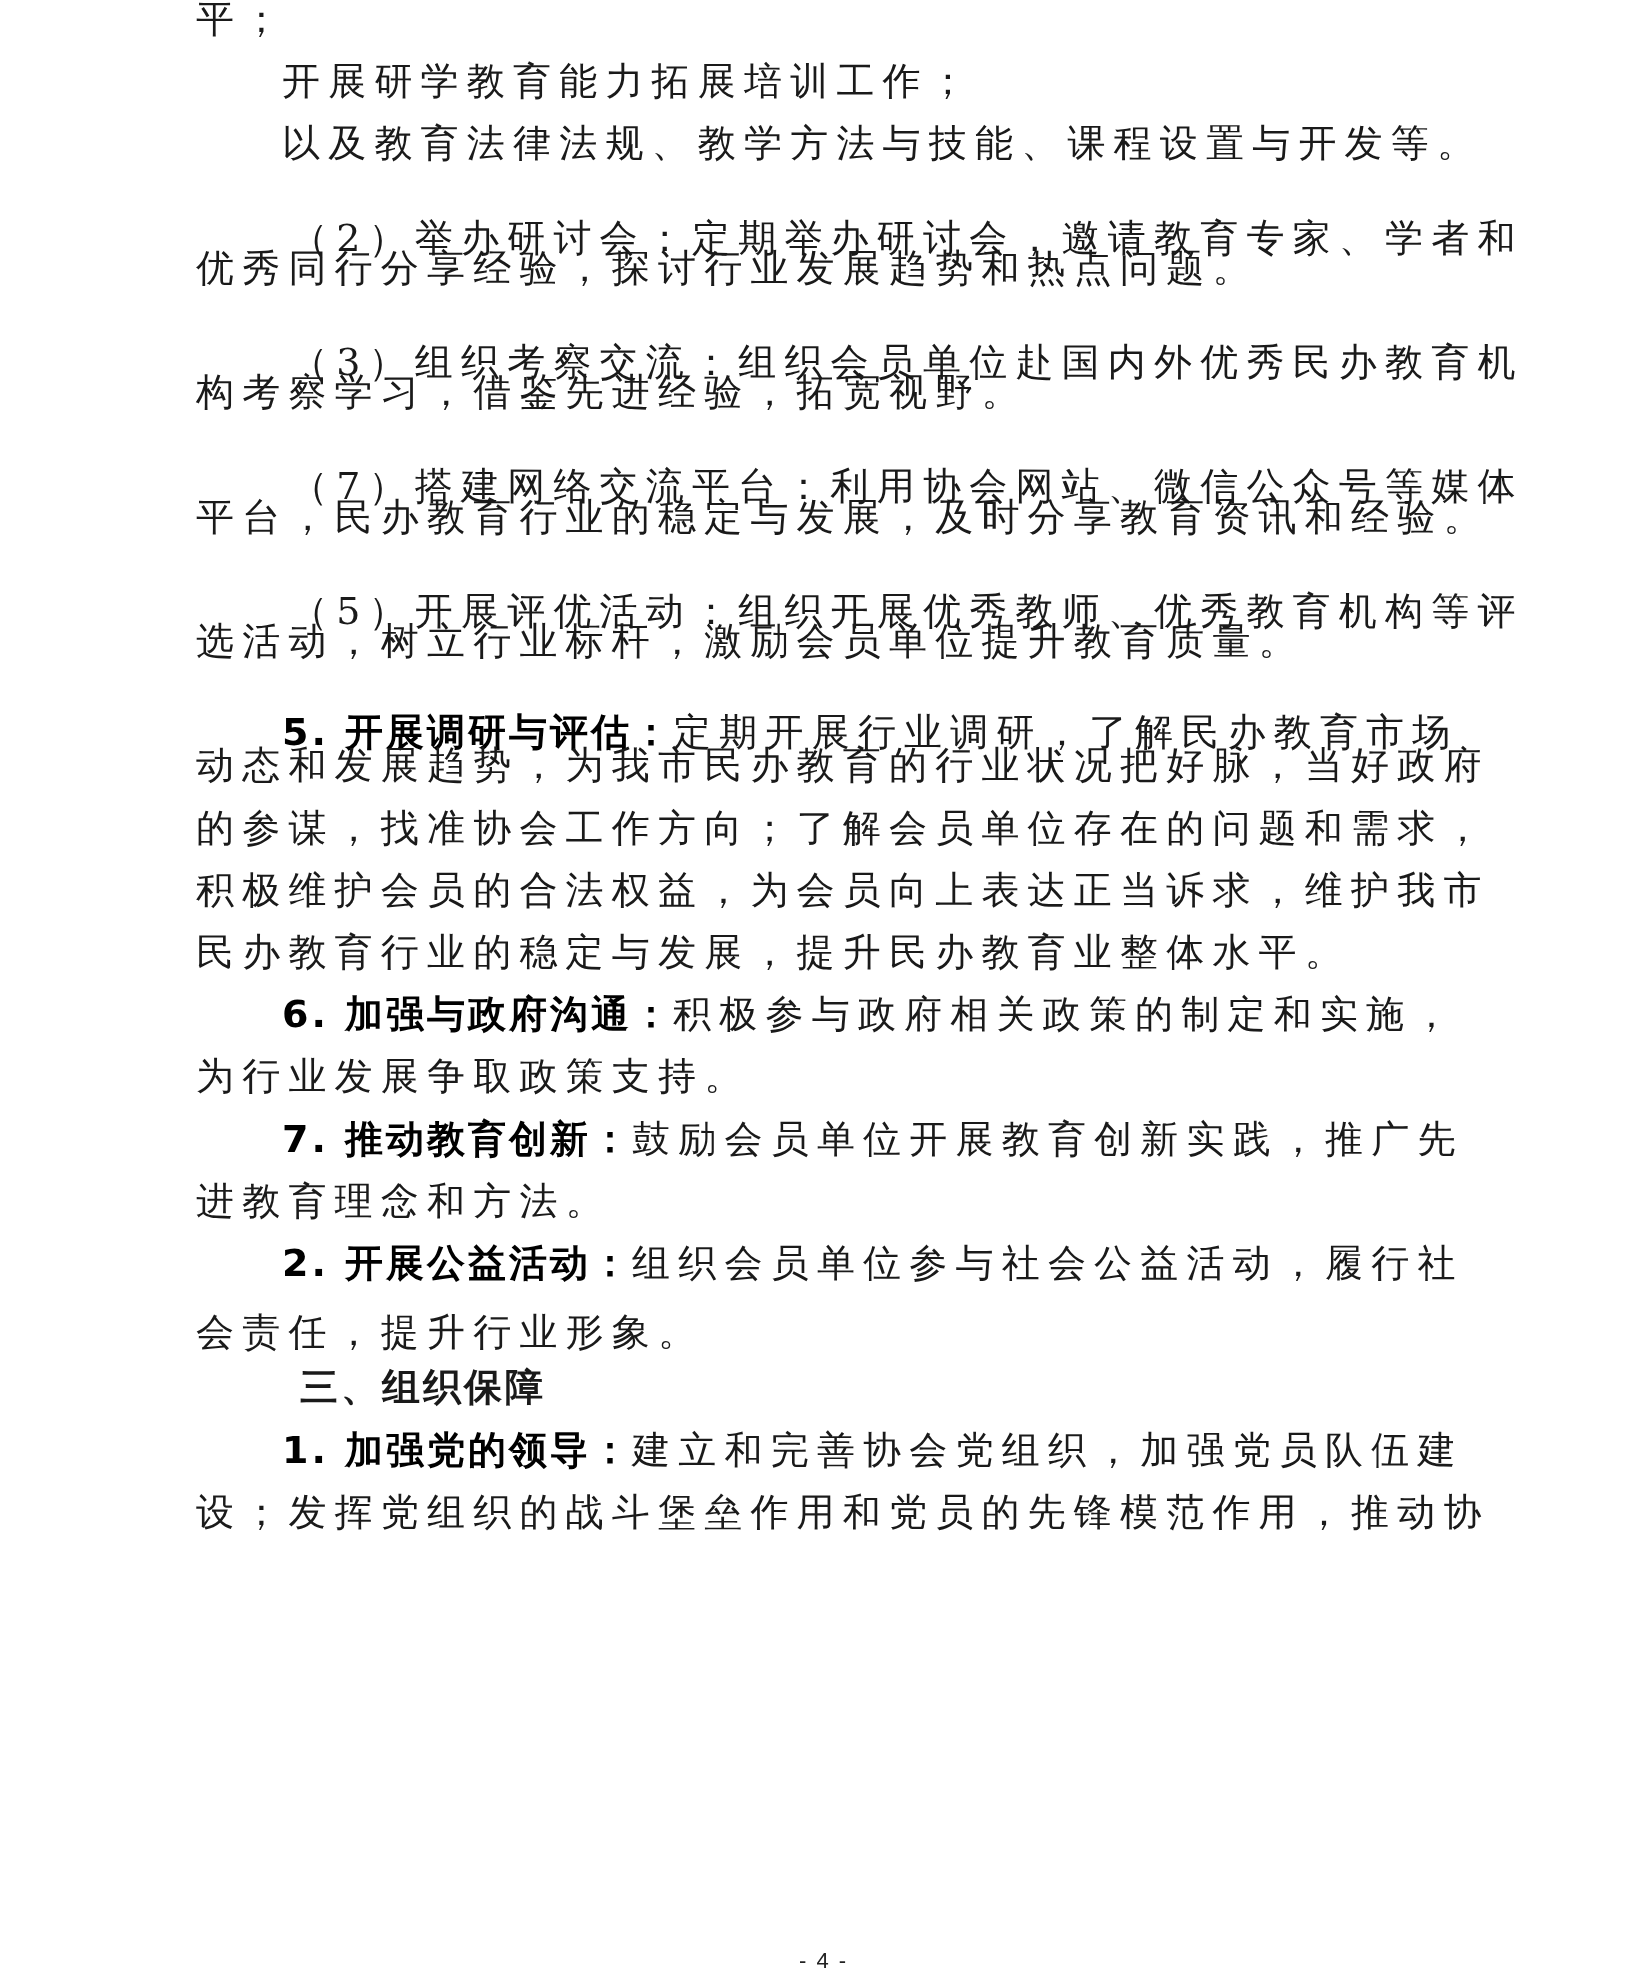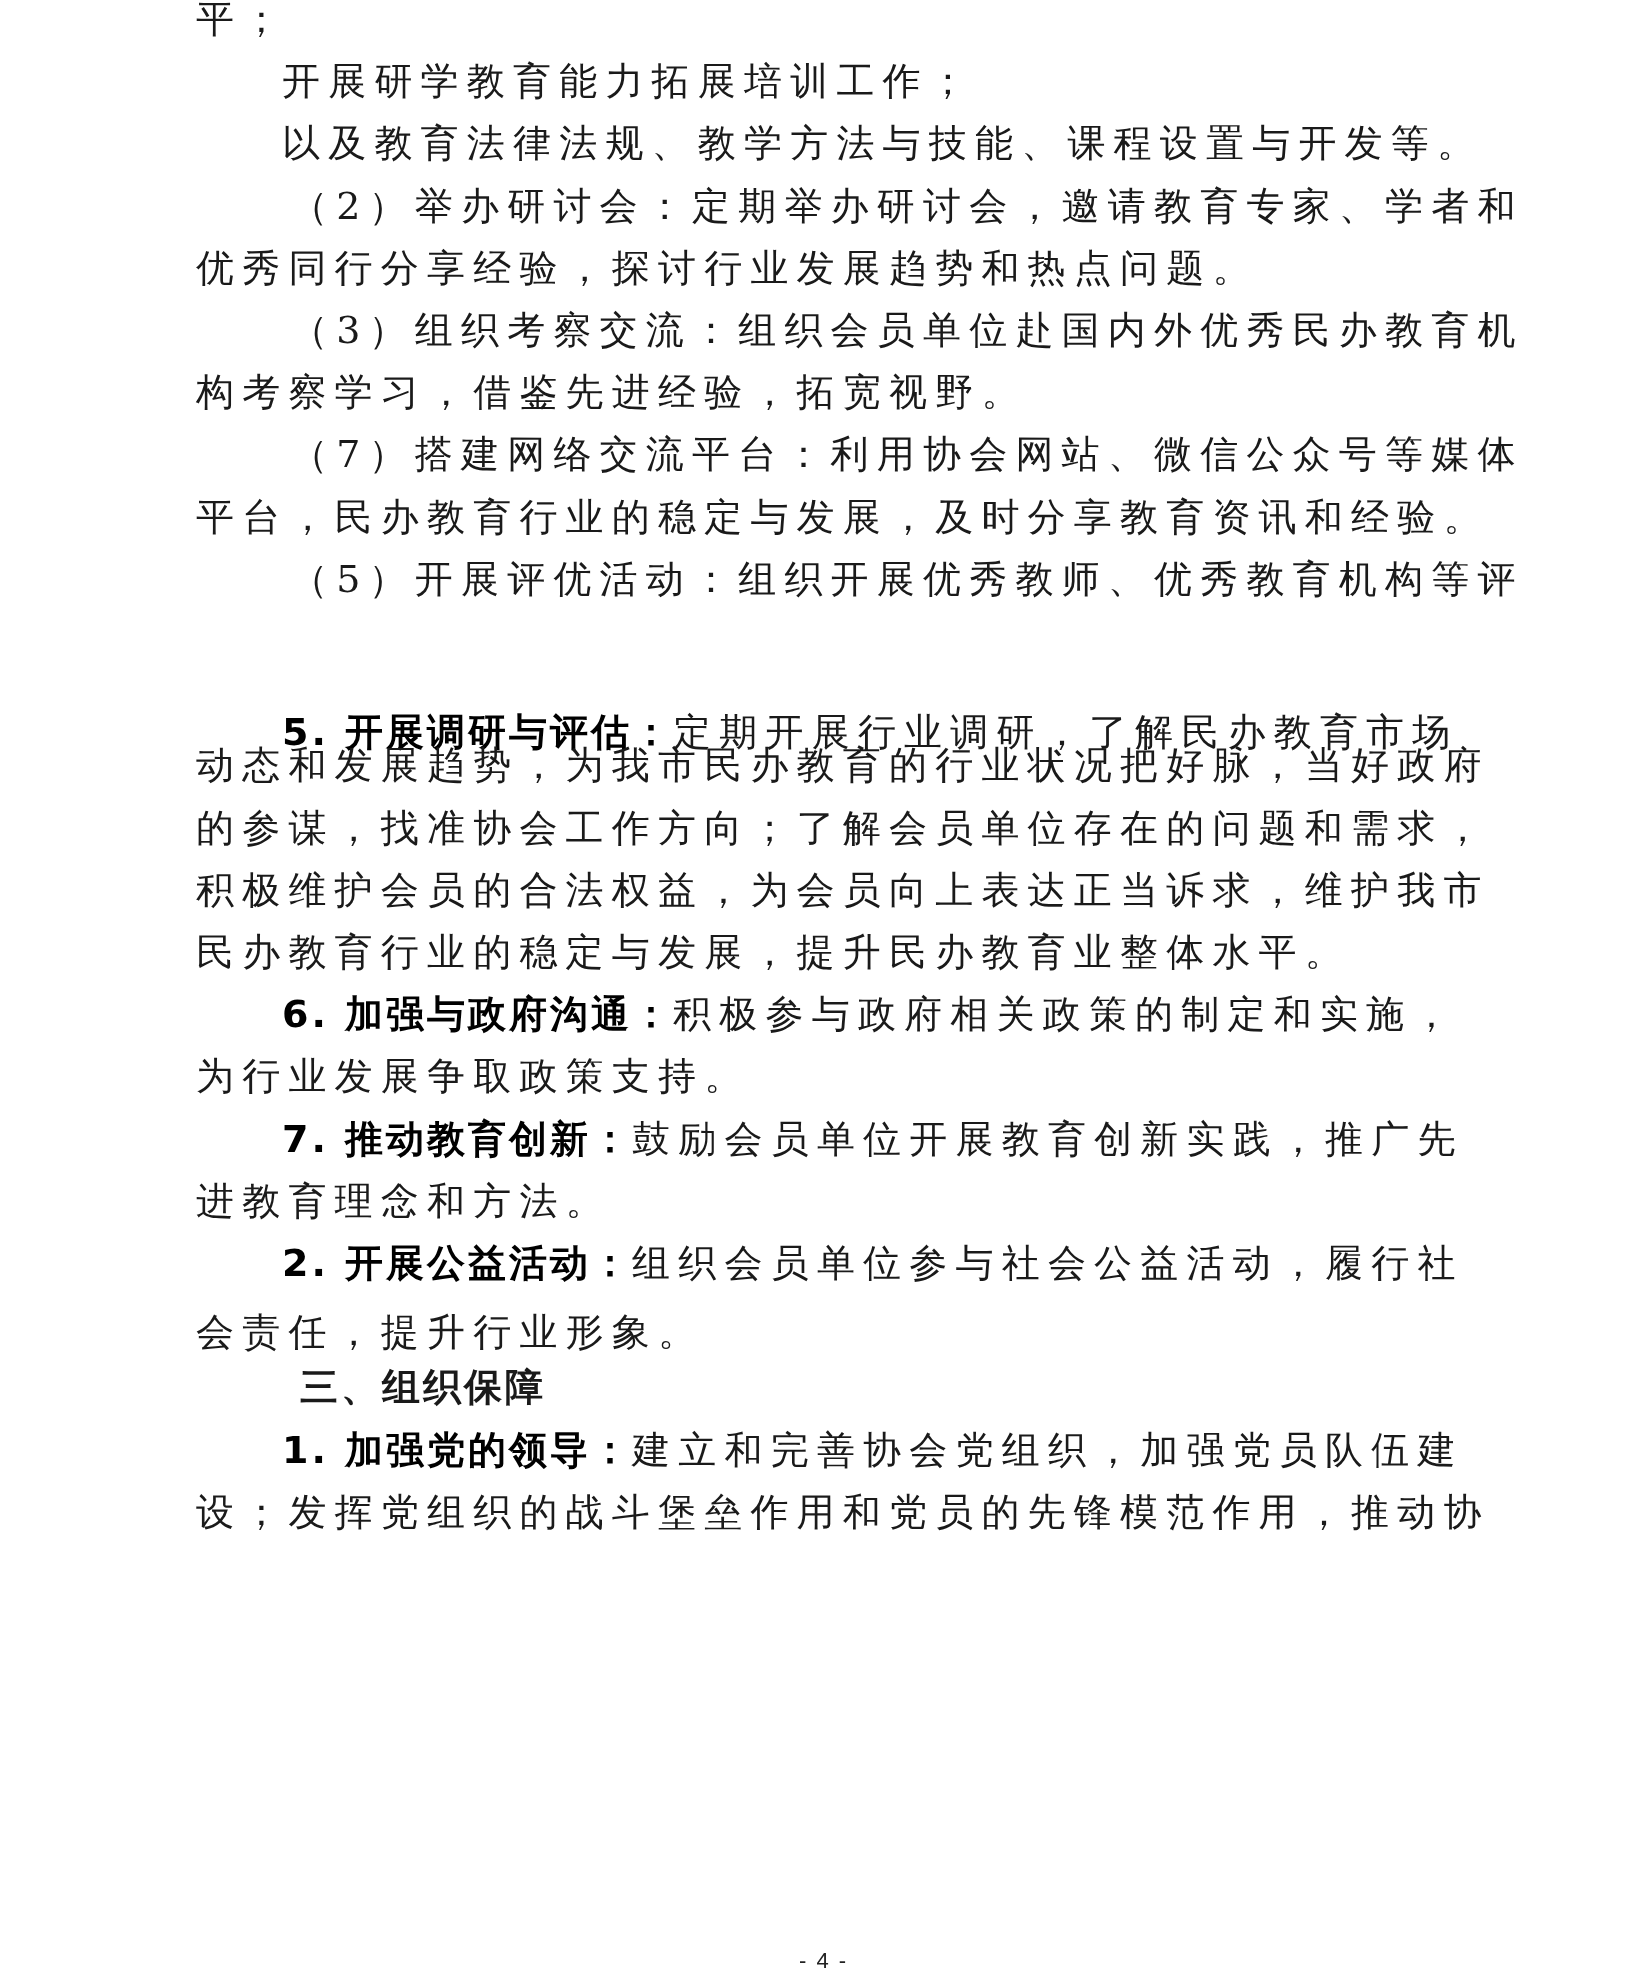--- a/index.html
+++ b/index.html
@@ -11,21 +11,21 @@
       position: absolute;
       left: 196px;
       font-family: "DejaVu Serif", "Liberation Serif", serif;
       font-size: 38px;
       line-height: 46px;
       letter-spacing: 8.2px;
       color: #1a1a1a;
       white-space: nowrap;
     }
     .indent { left: 282px; }
-    .indent-paren { left: 290px; }
+    .indent-paren { left: 290px; margin-top: 32px; }
     .heading { left: 300px; font-family: "DejaVu Sans", "Liberation Sans", sans-serif; font-weight: bold; letter-spacing: 3px; }
     .b { font-family: "DejaVu Sans", "Liberation Sans", sans-serif; font-weight: bold; letter-spacing: 3px; color:#000; }
     .footer {
       position: absolute; left: 0; width: 1647px; top: 1948px; text-align: center;
       font-family: "Liberation Sans", sans-serif; font-size: 22px; color: #222; letter-spacing: 2px;
     }
   </style>
 </head>
 <body>
 
@@ -33,20 +33,21 @@
   <div class="line" style="top:-4px">平；</div>
   <div class="line indent" style="top: 58.2px;">开展研学教育能力拓展培训工作；</div>
   <div class="line indent" style="top: 120.4px;">以及教育法律法规、教学方法与技能、课程设置与开发等。</div>
   <div class="line indent-paren" style="top: 182.6px;">（2）举办研讨会：定期举办研讨会，邀请教育专家、学者和</div>
   <div class="line" style="top: 244.8px;">优秀同行分享经验，探讨行业发展趋势和热点问题。</div>
   <div class="line indent-paren" style="top: 307px;">（3）组织考察交流：组织会员单位赴国内外优秀民办教育机</div>
   <div class="line" style="top: 369.2px;">构考察学习，借鉴先进经验，拓宽视野。</div>
   <div class="line indent-paren" style="top: 431.4px;">（7）搭建网络交流平台：利用协会网站、微信公众号等媒体</div>
   <div class="line" style="top: 493.6px;">平台，民办教育行业的稳定与发展，及时分享教育资讯和经验。</div>
   <div class="line indent-paren" style="top: 555.8px;">（5）开展评优活动：组织开展优秀教师、优秀教育机构等评</div>
+  <div class="line" style="top: 618px;">选活动，树立行业标杆，激励会员单位提升教育质量。</div>
   <div class="line indent" style="top: 680.2px; margin-top: 29px;"><span class="b">5. 开展调研与评估：</span><span>定期开展行业调研，了解民办教育市场</span></div>
   <div class="line" style="top: 804.6px;">的参谋，找准协会工作方向；了解会员单位存在的问题和需求，</div>
   <div class="line" style="top: 742.4px;">动态和发展趋势，为我市民办教育的行业状况把好脉，当好政府</div>
   <div class="line" style="top: 866.8px;">积极维护会员的合法权益，为会员向上表达正当诉求，维护我市</div>
   <div class="line" style="top: 929px;">民办教育行业的稳定与发展，提升民办教育业整体水平。</div>
   <div class="line indent" style="top: 991.2px;"><span class="b">6. 加强与政府沟通：</span><span>积极参与政府相关政策的制定和实施，</span></div>
   <div class="line" style="top: 1053.4px;">为行业发展争取政策支持。</div>
   <div class="line indent" style="top: 1115.6px;"><span class="b">7. 推动教育创新：</span><span>鼓励会员单位开展教育创新实践，推广先</span></div>
   <div class="line" style="top: 1177.8px;">进教育理念和方法。</div>
   <div class="line indent" style="top: 1240px;"><span class="b">2. 开展公益活动：</span><span>组织会员单位参与社会公益活动，履行社</span></div>

